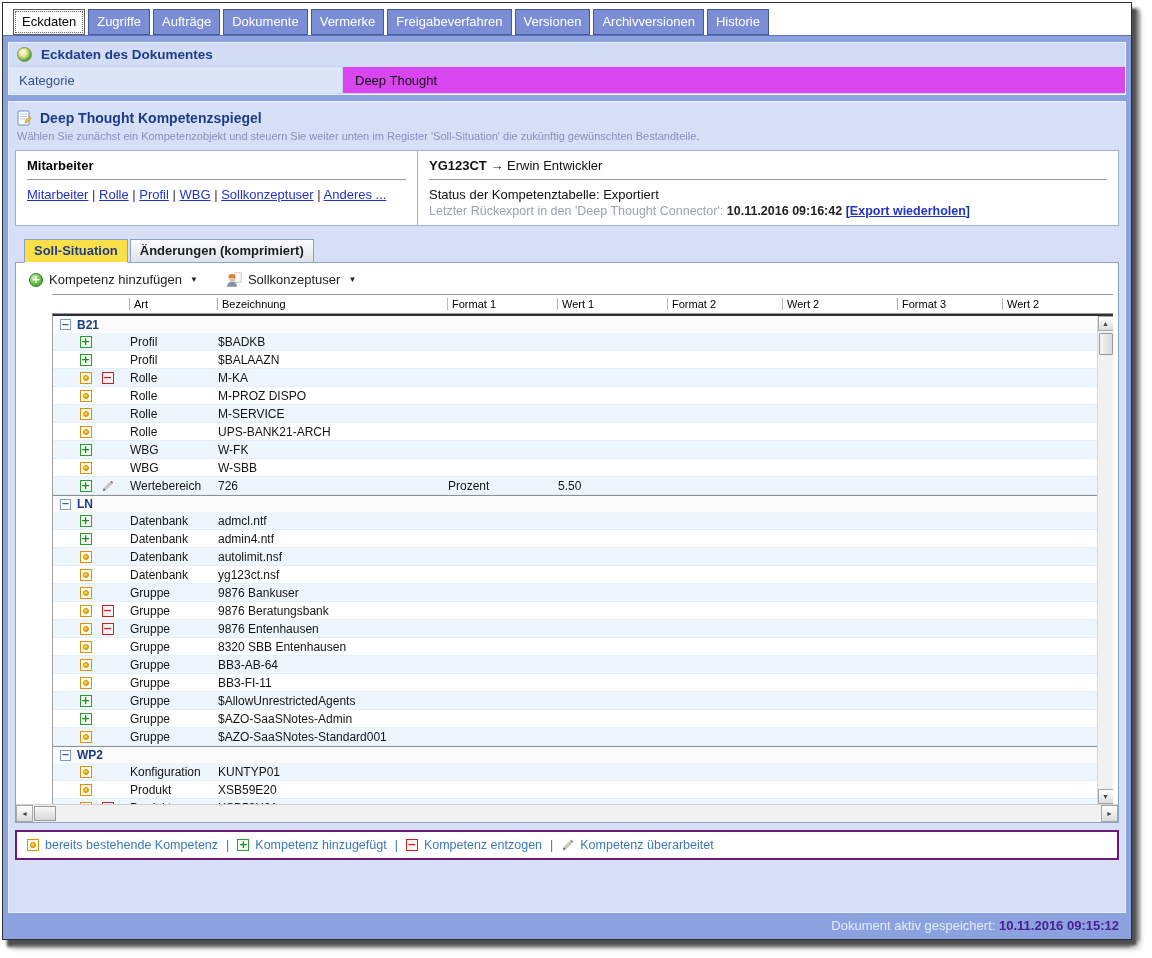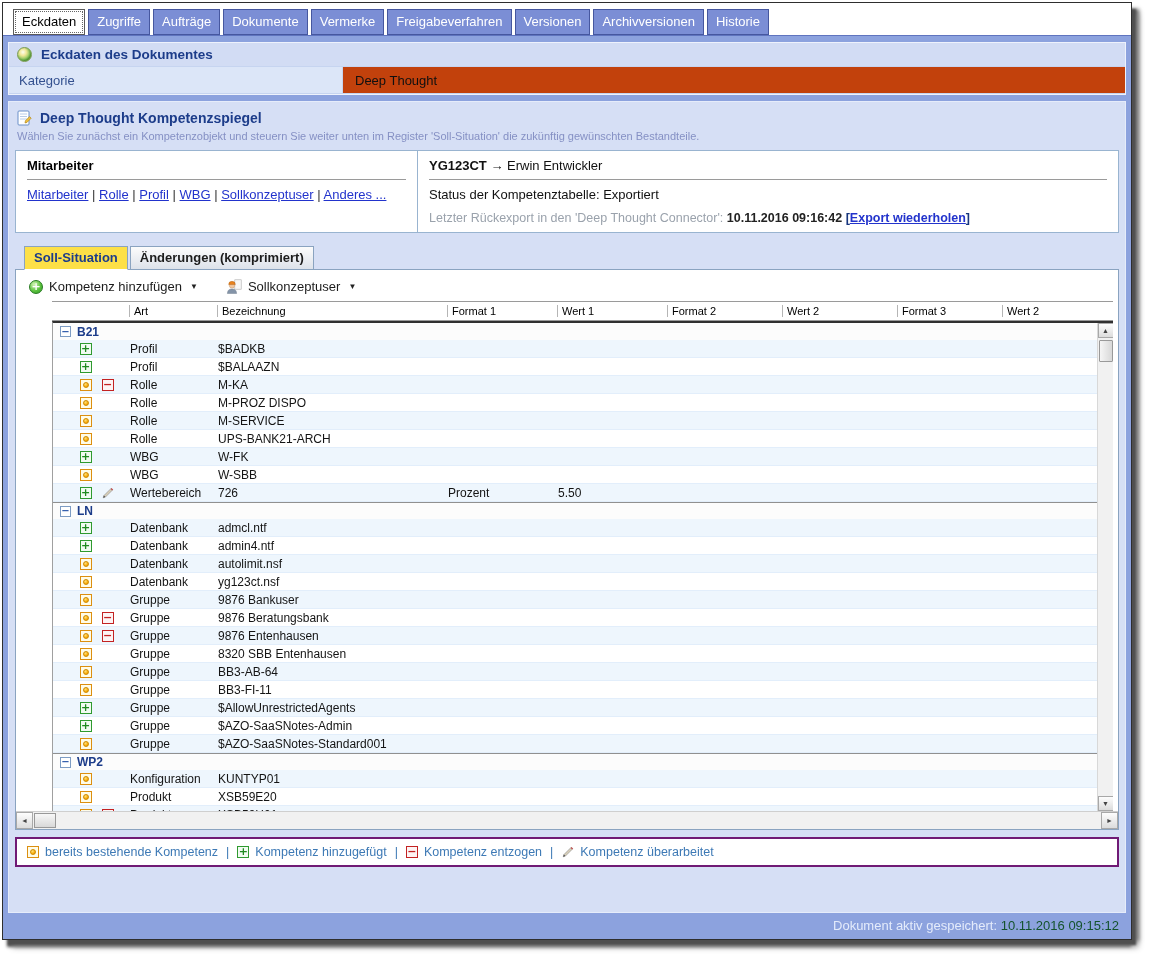--- a/index.html
+++ b/index.html
@@ -16,38 +16,38 @@
   
   .panel-eck{background:#d6e0f6;border:1px solid #eef2fc;}
   .panel-head{display:flex;align-items:center;gap:9px;padding:4px 8px;background:#d2dcf4;}
   .panel-title{font-weight:bold;font-size:13.5px;color:#1c3c8a;}
   .sphere{width:15px;height:15px;border-radius:50%;flex:0 0 auto;
     background:radial-gradient(circle at 38% 32%,#fbfff0,#f2e89a 28%,#8cc85c 60%,#55a23c 85%,#478c30);
     box-shadow:inset -1px -1px 2px rgba(0,60,0,.35);border:1px solid #7a9a50;box-sizing:border-box;}
   .eck-table{width:100%;border-collapse:collapse;font-size:13px;background:#fff;}
   .eck-table td{height:16px;}
   td.lbl{width:313px;background:#dce6f8;color:#33508f;padding:5px 10px;border:1px solid #c6d4f0;border-left:none;}
-  td.val{background:#c2410c;color:#101010;padding:5px 12px;border:1px solid #c6d4f0;border-right:none;}
+  td.val{background:#d946ef;color:#101010;padding:5px 12px;border:1px solid #c6d4f0;border-right:none;}
   
   .panel-komp{margin-top:6px;flex:1;background:#d6dff5;border:1px solid #e6ecfa;padding:6px 6px 8px;display:flex;flex-direction:column;box-sizing:border-box;min-height:0;}
   .komp-head{display:flex;align-items:center;gap:8px;padding:2px 2px 0;}
   .komp-title{font-weight:bold;font-size:14px;color:#1c3c8a;}
   .komp-sub{font-size:11px;color:#8590c4;padding:4px 2px 0;}
   .two-box{display:flex;margin-top:8px;background:#fff;border:1px solid #99b4d0;}
   .box-left{width:402px;border-right:1px solid #99b4d0;padding:7px 11px;box-sizing:border-box;}
   .box-right{flex:1;padding:7px 11px;}
   .box-title{font-weight:bold;font-size:13px;color:#000;}
   .box-rule{border-top:1px solid #9a9a9a;margin:6px 0 7px;}
   .box-links{font-size:13px;white-space:nowrap;}
   .box-links a{color:#2233cc;text-decoration:underline;cursor:pointer;}
   .sep{color:#333;}
   .info-line1{font-size:13px;color:#111;}
   .uid{font-weight:bold;}
   .info-line2{font-size:13px;color:#111;}
-  .info-line3{font-size:12.5px;color:#9aa2ac;margin-top:9px;}
+  .info-line3{font-size:12.5px;color:#9aa2ac;margin-top:2px;}
   .ts{color:#222;font-weight:bold;}
   .bracket{color:#17367e;font-weight:bold;}
   .exp-link{color:#2233cc;font-weight:bold;text-decoration:underline;cursor:pointer;}
   
   .subtabs{display:flex;gap:2px;margin-top:13px;padding-left:9px;position:relative;z-index:2;}
   .subtab{font-size:13px;font-weight:bold;padding:3px 9px 4px;border:1px solid #8aa3c0;background:linear-gradient(#fcfcfc,#dde2ea);color:#1c1c1c;cursor:pointer;margin-bottom:-1px;}
   .subtab.active{background:#fde047;color:#1c3c8a;border-bottom-color:#fff;}
   .content{background:#fff;border:1px solid #8aa3c0;display:flex;flex-direction:column;}
   .toolbar{display:flex;gap:28px;padding:9px 0 7px 13px;align-items:center;}
   .tool-btn{display:inline-flex;align-items:center;gap:6px;font-size:13px;color:#1c1c1c;cursor:pointer;}
@@ -87,21 +87,21 @@
   .hscroll{height:17px;border-top:1px solid #cfcfcf;background:#f1f1f1;display:flex;align-items:stretch;}
   .hs-btn{width:17px;display:flex;align-items:center;justify-content:center;font-size:7px;color:#444;background:linear-gradient(#fdfdfd,#dcdcdc);border:1px solid #a8a8a8;box-sizing:border-box;cursor:pointer;}
   .hs-thumb{width:20px;background:linear-gradient(#f8f8f8,#d8d8d8);border:1px solid #999;margin:1px 0 1px 1px;cursor:pointer;}
   .hs-track{flex:1;}
   
   .legend{margin-top:7px;background:#fff;border:2px solid #701a75;padding:6px 10px;font-size:12.5px;color:#3d79b5;display:flex;align-items:center;gap:8px;}
   .l-item{display:inline-flex;align-items:center;gap:6px;}
   .lsep{color:#3d79b5;}
   
   .statusbar{margin-top:auto;text-align:right;padding:5px 7px 2px;font-size:13px;color:#e4ebfb;}
-  .sb-ts{color:#14532d;font-weight:normal;}
+  .sb-ts{color:#4c1d95;font-weight:bold;}
 </style>
 </head>
 <body>
 
 <div class="page">
   <div class="frame">
 
     <div class="tabbar">
         <div class="tab active">Eckdaten</div>
         <div class="tab">Zugriffe</div>

